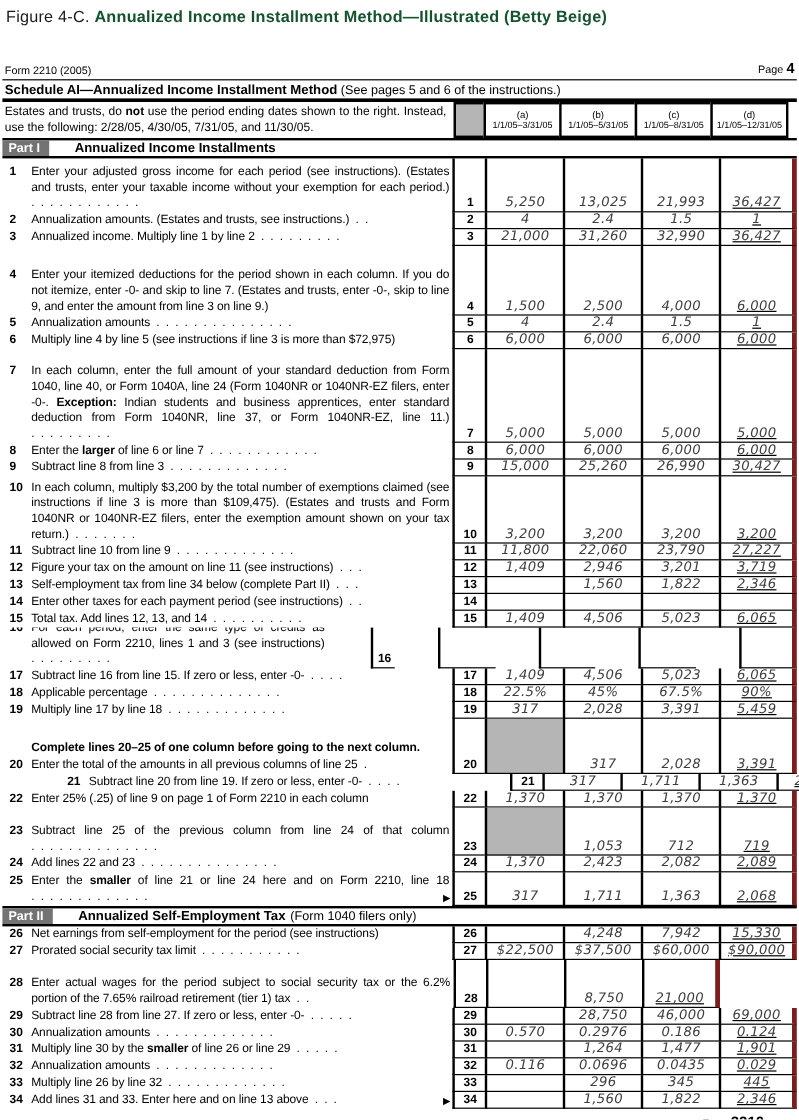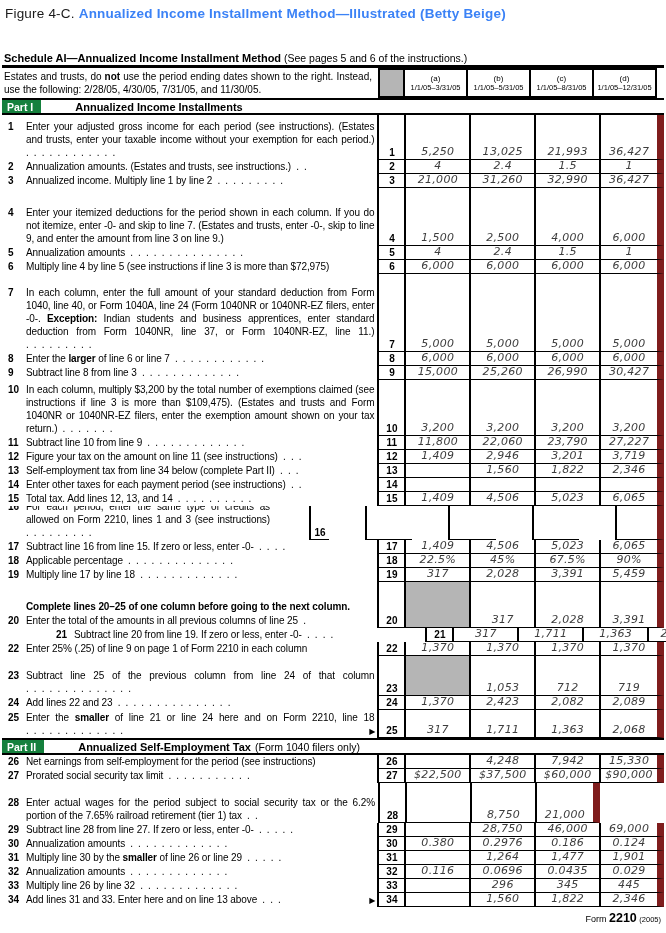--- a/index.html
+++ b/index.html
@@ -5,21 +5,21 @@
   * { box-sizing: border-box; }
   html,body { margin:0; padding:0; }
   body {
     width:666px; height:933px; background:#ffffff; color:#000;
     font-family:"Liberation Sans", sans-serif; overflow:hidden; position:relative;
   }
   .page { padding:3px 2px 0 2px; }
 
   
   .fig-title { font-size:13.5px; padding:3px 0 0 3px; letter-spacing:0.2px; color:#1a1a1a; }
-  .fig-title .main { font-weight:bold; color:#3b82f6; }
+  .fig-title .main { font-weight:bold; color:#14532d; }
   .title-gap { height:29px; }
 
   
   .formline {
     display:flex; justify-content:space-between; align-items:flex-end;
     font-size:9px; padding:0 2px 2px 2px; border-bottom:1px solid #000;
   }
   .formline .pagewrap { font-size:9px; }
   .formline .pagenum { font-size:12px; font-weight:bold; }
 
@@ -39,45 +39,45 @@
   }
   .hdrcell .cl { font-size:8px; line-height:9px; }
   .hdrcell .cp { font-size:7.5px; line-height:9px; white-space:nowrap; }
 
   
   .partbar {
     border-top:2.5px solid #000; border-bottom:2.5px solid #000;
     display:flex; align-items:stretch; height:17px; background:#fff;
   }
   .partlabel {
-    background:#15803d; color:#fff; font-weight:bold; font-size:10.5px;
+    background:#737373; color:#fff; font-weight:bold; font-size:10.5px;
     padding:0 8px 0 5px; display:flex; align-items:center;
   }
-  .parttitle { font-weight:bold; font-size:11px; margin-left:34px; align-self:center; }
+  .parttitle { font-weight:bold; font-size:11px; margin-left:21px; align-self:center; }
   .partsub { font-weight:normal; font-size:10.5px; margin-left:4px; align-self:center; }
 
   
   .frow { display:flex; width:662px; }
   .dcell {
     width:376px; overflow:hidden; position:relative;
     display:flex; flex-direction:column; justify-content:flex-end;
     padding:0 3px 1px 0;
   }
   .dline { position:relative; padding-left:24px; text-align:justify; font-size:10px; line-height:13px; letter-spacing:-0.1px; }
   .note  { padding-left:24px; font-weight:bold; font-size:10px; line-height:13px; text-align:justify; letter-spacing:-0.1px; margin-bottom:1px; }
   .lnum  { position:absolute; left:6px; top:0; font-weight:bold; font-size:10px; }
   .ldr   { word-spacing:2.5px; white-space:nowrap; }
   .arr   { position:absolute; right:2px; bottom:2px; font-size:8px; line-height:8px; }
   .gcell {
     border-left:2px solid #000; border-bottom:1.5px solid #000;
     display:flex; align-items:flex-end; justify-content:center;
   }
   .nbox  { width:27px; font-weight:bold; font-size:10px; padding-bottom:1px; }
   .vcell { width:65px; }
-  .vcell.last { border-right:7px solid #7f1d1d; }
+  .vcell.last { border-right:4px solid #7f1d1d;text-decoration:underline; }
   .shade { background:#b5b5b5; }
   .hw {
     font-family:"DejaVu Sans", sans-serif; font-style:italic;
     font-size:11px; line-height:12px; color:#3d3d3d; letter-spacing:0.3px;
     padding-bottom:1px; white-space:nowrap;
   }
 
   
   .footer { text-align:right; font-size:9px; padding:4px 3px 0 0; }
   .footer .fnum { font-size:12.5px; font-weight:bold; }
@@ -88,20 +88,27 @@
 
 <div class="page">
 
   <div class="fig-title">
     <span>Figure 4-C.</span>
     <span class="main">Annualized Income Installment Method—Illustrated (Betty Beige)</span>
   </div>
 
   <div class="title-gap"></div>
 
+  <div class="formline">
+    <span>Form 2210 (2005)</span>
+    <span class="pagewrap">
+      <span>Page</span>
+      <span class="pagenum">4</span>
+    </span>
+  </div>
 
   <div class="schedline">
     <span class="schedtitle">Schedule AI—Annualized Income Installment Method</span>
     <span>(See pages 5 and 6 of the instructions.)</span>
   </div>
 
   <div class="estates">
     <div class="etext">Estates and trusts, do <b>not</b> use the period ending dates shown to the right. Instead, use the following: 2/28/05, 4/30/05, 7/31/05, and 11/30/05.</div>
     <div class="gbox shade"></div>
     <div class="hdrcell">
@@ -629,21 +636,21 @@
         <div class="gcell vcell last">
           <span class="hw">69,000</span>
         </div>
       </div>
       <div class="frow" style="height: 14px;">
         <div class="dcell">
           <div class="dline"><span class="lnum">30</span><span class="dtext">Annualization amounts</span><span class="ldr"> . . . . . . . . . . . . .</span></div>
         </div>
         <div class="gcell nbox">30</div>
         <div class="gcell vcell">
-          <span class="hw">0.380</span>
+          <span class="hw">0.570</span>
         </div>
         <div class="gcell vcell">
           <span class="hw">0.2976</span>
         </div>
         <div class="gcell vcell">
           <span class="hw">0.186</span>
         </div>
         <div class="gcell vcell last">
           <span class="hw">0.124</span>
         </div>

